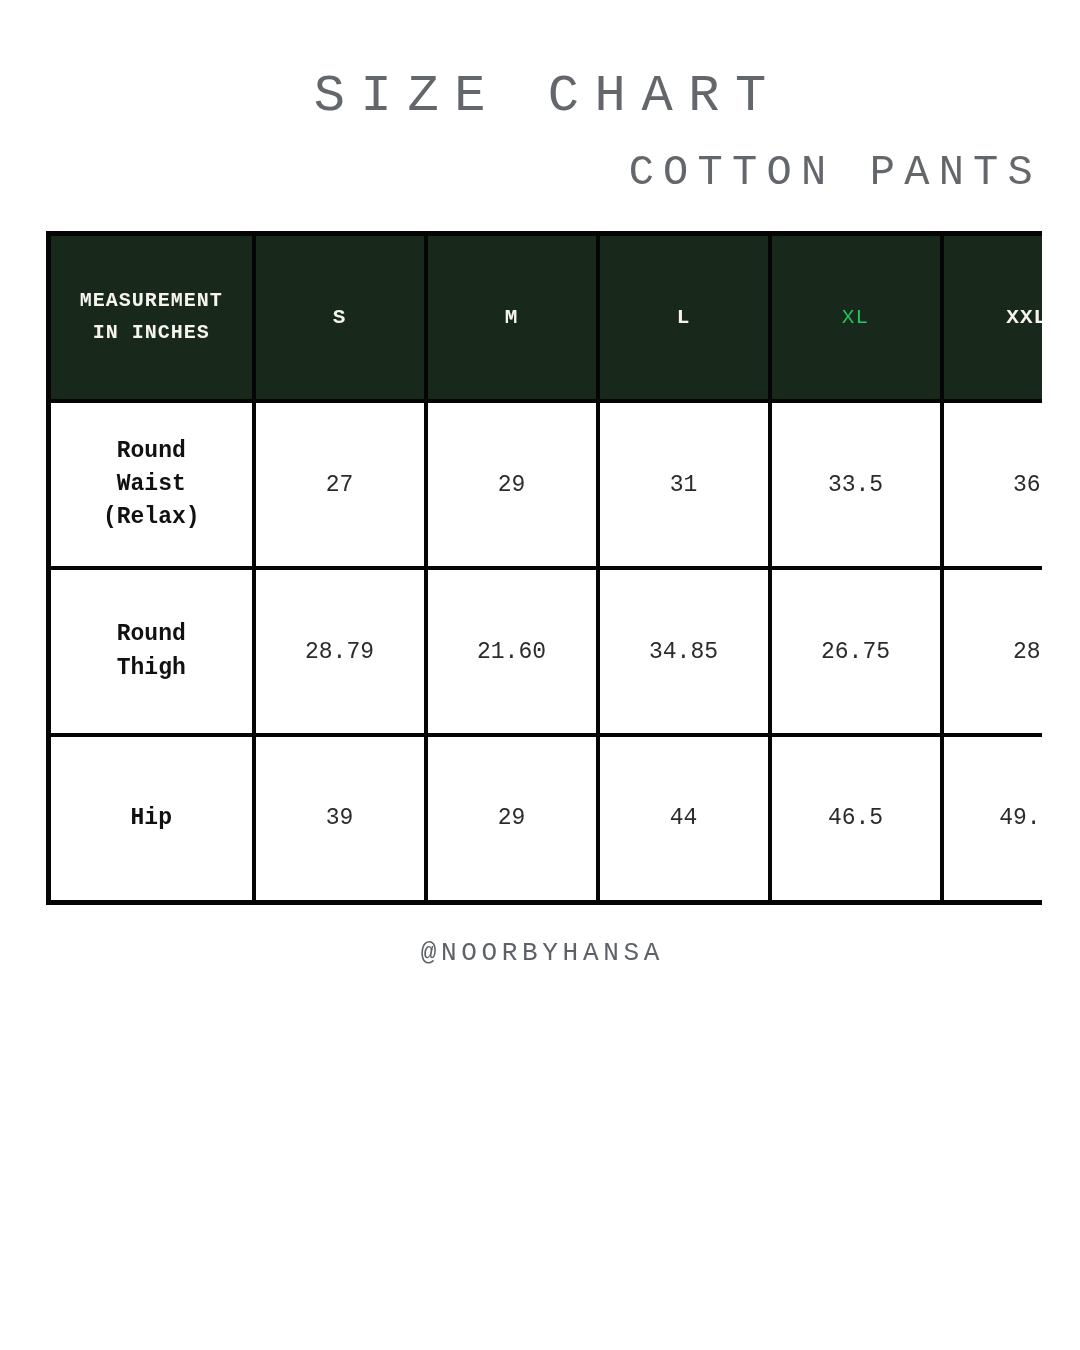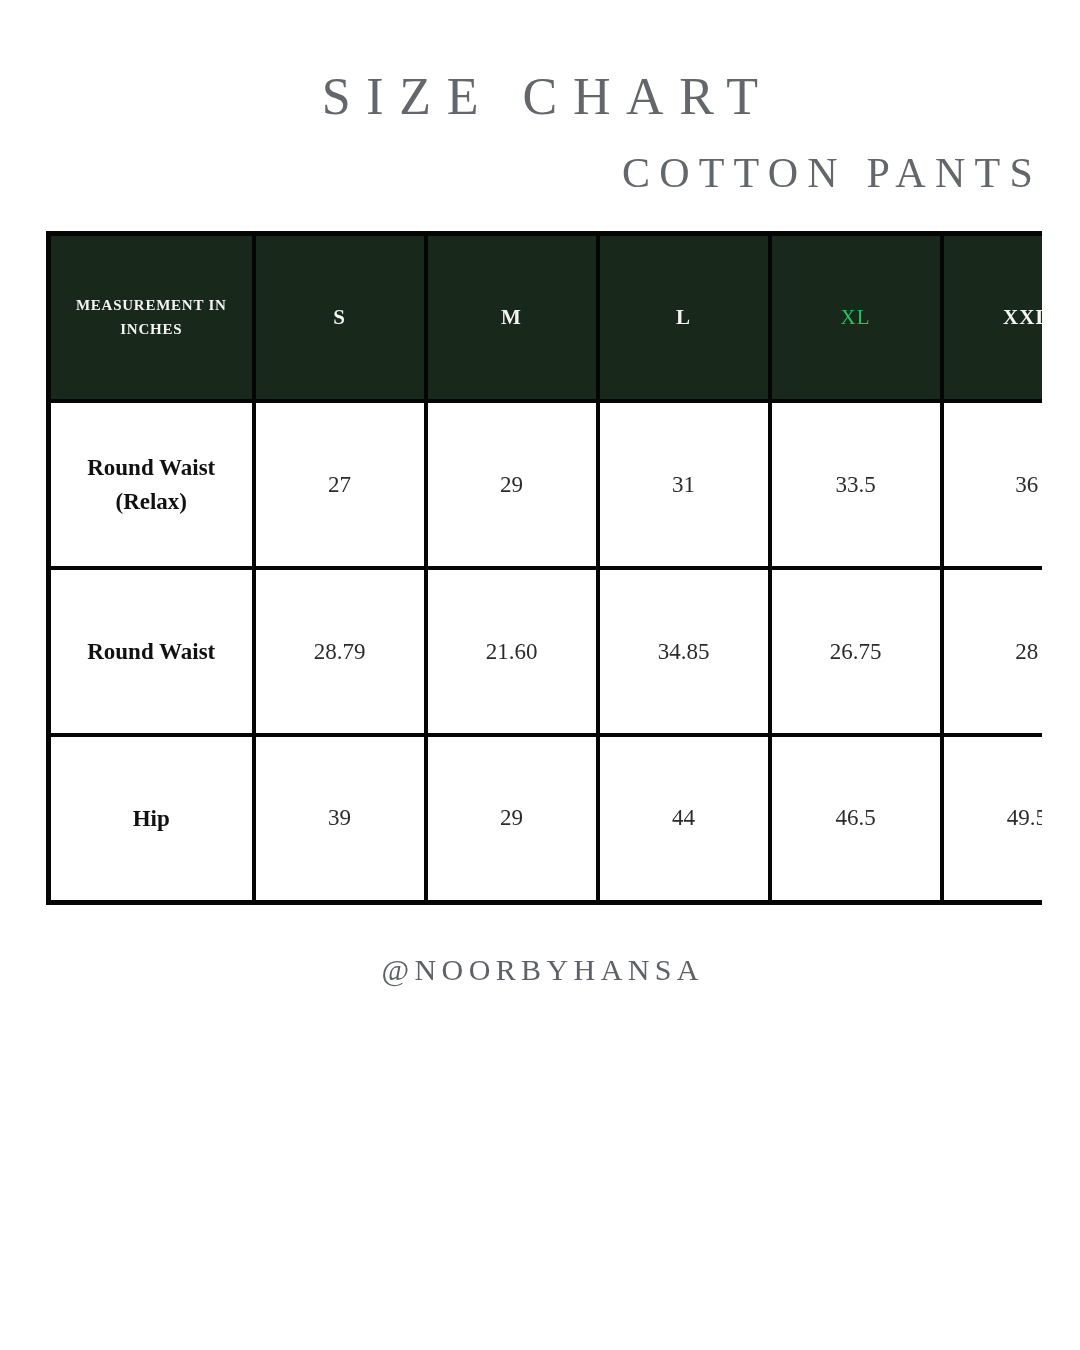--- a/index.html
+++ b/index.html
@@ -7,21 +7,21 @@
   html, body {
     background: #ffffff;
   }
 
   .page {
     position: relative;
     width: 1004px;
     height: 1350px;
     margin: 0 auto;
     background: #ffffff;
-    font-family: Liberation Serif, serif;
+    font-family: Liberation Mono, monospace;
     overflow: hidden;
   }
 
   .title {
     margin-top: 70px;
     text-align: center;
     font-size: 52px;
     font-weight: 500;
     letter-spacing: 0.30em;
     text-indent: 0.30em;
@@ -54,21 +54,21 @@
     text-align: center;
     vertical-align: middle;
   }
 
   thead tr { height: 168px; }
   tbody tr { height: 167px; }
 
   th.col-measure {
     background: #18291c;
     color: #f5f4ef;
-    font-size: 15px;
+    font-size: 20px;
     font-weight: 700;
     letter-spacing: 0.05em;
     line-height: 1.6;
     padding: 0 14px;
   }
 
   th.col-size {
     background: #18291c;
     color: #f5f4ef;
     font-size: 21px;
@@ -90,23 +90,23 @@
   }
 
   td.cell-value {
     font-size: 23px;
     font-weight: 400;
     color: #2b2b2b;
     font-feature-settings: "onum";
   }
 
   .brand {
-    margin-top: 48px;
+    margin-top: 33px;
     text-align: center;
-    font-size: 30px;
+    font-size: 26px;
     font-weight: 500;
     letter-spacing: 0.18em;
     text-indent: 0.18em;
     color: #5e6166;
   }
 </style>
 </head>
 <body>
 
 <div class="page">
@@ -136,21 +136,21 @@
     <tbody>
       <tr>
         <td class="row-label">Round Waist (Relax)</td>
         <td class="cell-value">27</td>
         <td class="cell-value">29</td>
         <td class="cell-value">31</td>
         <td class="cell-value">33.5</td>
         <td class="cell-value">36</td>
       </tr>
       <tr>
-        <td class="row-label">Round Waist</td>
+        <td class="row-label">Round Thigh</td>
         <td class="cell-value">28.79</td>
         <td class="cell-value">21.60</td>
         <td class="cell-value">34.85</td>
         <td class="cell-value">26.75</td>
         <td class="cell-value">28</td>
       </tr>
       <tr>
         <td class="row-label">Hip</td>
         <td class="cell-value">39</td>
         <td class="cell-value">29</td>

